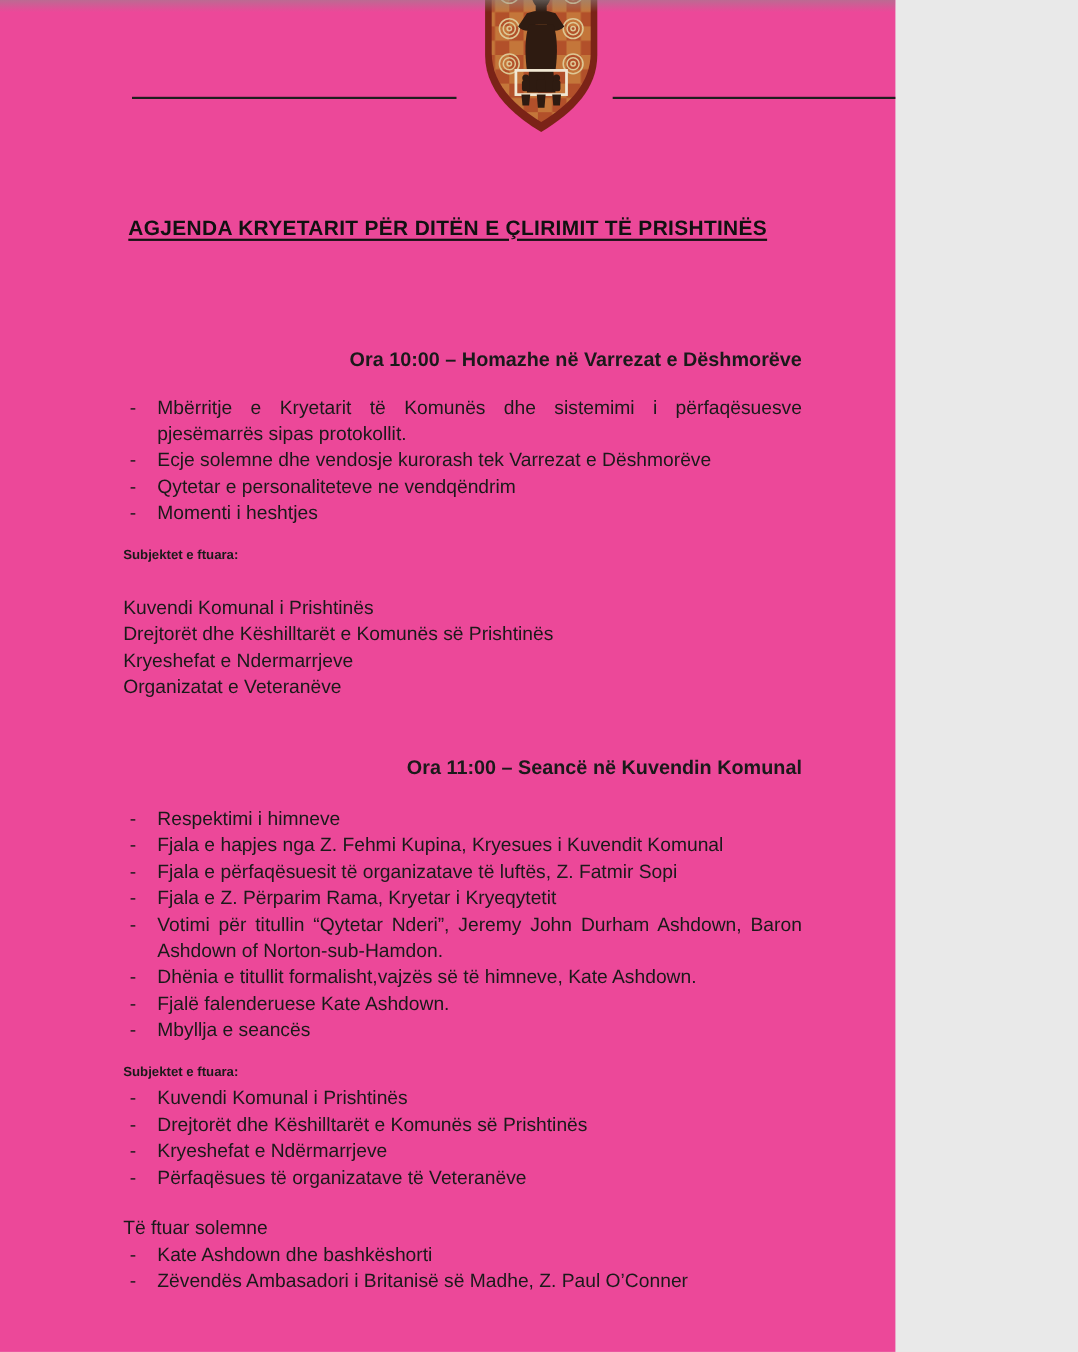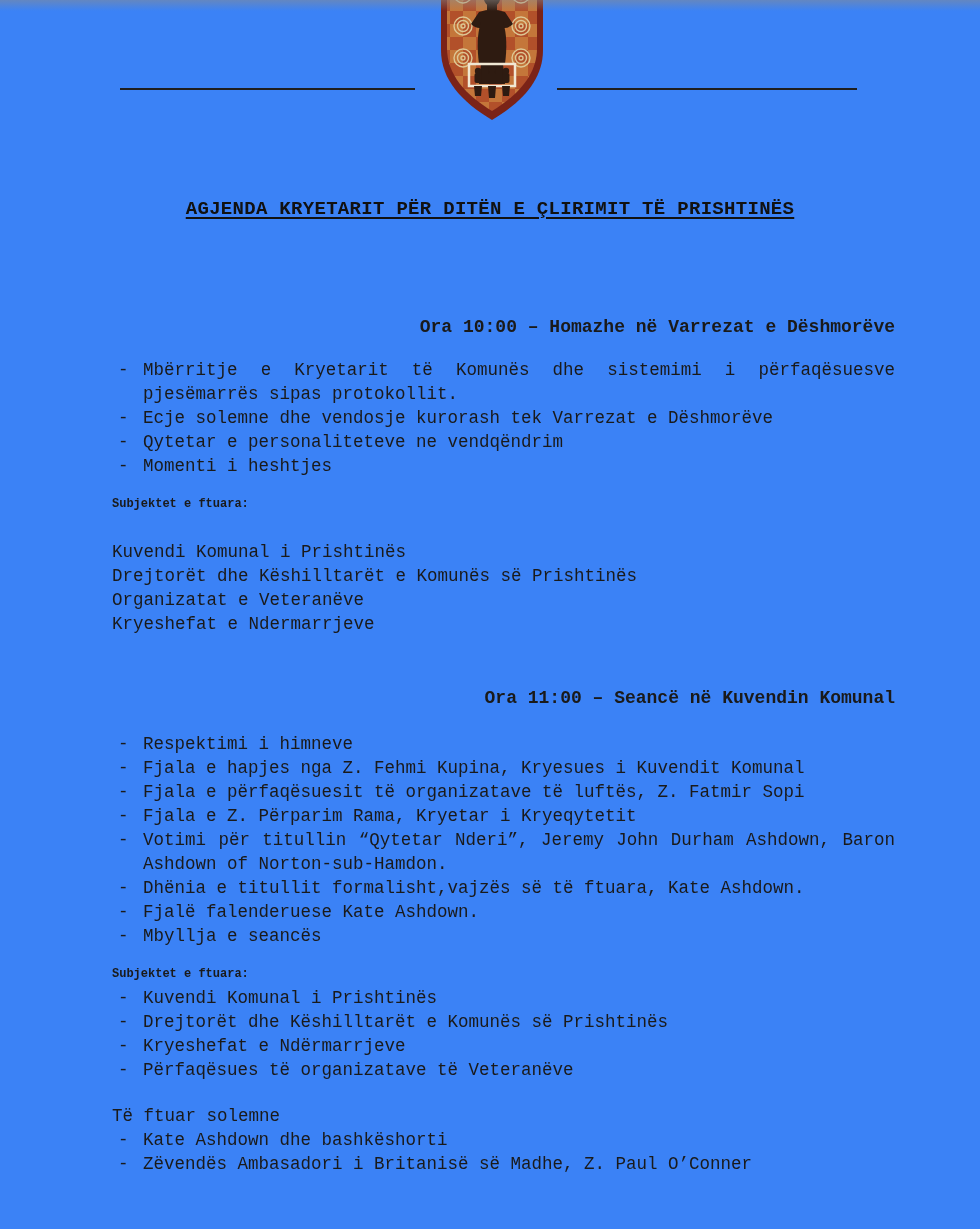--- a/index.html
+++ b/index.html
@@ -1,21 +1,21 @@
 <!DOCTYPE html>
 <html><head>
 <meta charset="utf-8">
 <style>
   html,body{margin:0;padding:0;background:#e9e9e9;}
   .page{
     position:relative;
-    width:980px;height:1229px;
-    background:#3b82f6;
+    width:814px;height:1229px;
+    background:#ec4899;
     overflow:hidden;
-    font-family:Liberation Mono, monospace;
+    font-family:Liberation Sans, sans-serif;
     color:#1a1a1a;
   }
   .top-shade{
     position:absolute;top:0;left:0;width:100%;height:11px;
     background:linear-gradient(to bottom, rgba(140,140,140,.5), rgba(255,255,255,0));
     z-index:6;pointer-events:none;
   }
   .header{position:relative;height:125px;}
   .rule{position:absolute;top:88px;height:2px;background:#1f1f1f;}
   .rule-left{left:120px;width:295px;}
@@ -181,23 +181,23 @@
       </div>
 
     <div class="sub-heading">Subjektet e ftuara:</div>
 
     <div class="plain-list">
 
         <div class="plain-li">Kuvendi Komunal i Prishtinës</div>
 
         <div class="plain-li">Drejtorët dhe Këshilltarët e Komunës së Prishtinës</div>
 
+        <div class="plain-li">Kryeshefat e Ndermarrjeve</div>
+
         <div class="plain-li">Organizatat e Veteranëve</div>
-
-        <div class="plain-li">Kryeshefat e Ndermarrjeve</div>
       </div>
 
     <div class="section-heading sh-2">Ora 11:00 – Seancë në Kuvendin Komunal</div>
 
     <div class="bullet-list bl-2">
 
         <div class="li">
           <span class="dash">-</span>
           <span class="li-text">Respektimi i himneve</span>
         </div>
@@ -217,21 +217,21 @@
           <span class="li-text">Fjala e Z. Përparim Rama, Kryetar i Kryeqytetit</span>
         </div>
 
         <div class="li">
           <span class="dash">-</span>
           <span class="li-text">Votimi për titullin “Qytetar Nderi”, Jeremy John Durham Ashdown, Baron Ashdown of Norton-sub-Hamdon.</span>
         </div>
 
         <div class="li">
           <span class="dash">-</span>
-          <span class="li-text">Dhënia e titullit formalisht,vajzës së të ftuara, Kate Ashdown.</span>
+          <span class="li-text">Dhënia e titullit formalisht,vajzës së të himneve, Kate Ashdown.</span>
         </div>
 
         <div class="li">
           <span class="dash">-</span>
           <span class="li-text">Fjalë falenderuese Kate Ashdown.</span>
         </div>
 
         <div class="li">
           <span class="dash">-</span>
           <span class="li-text">Mbyllja e seancës</span>

